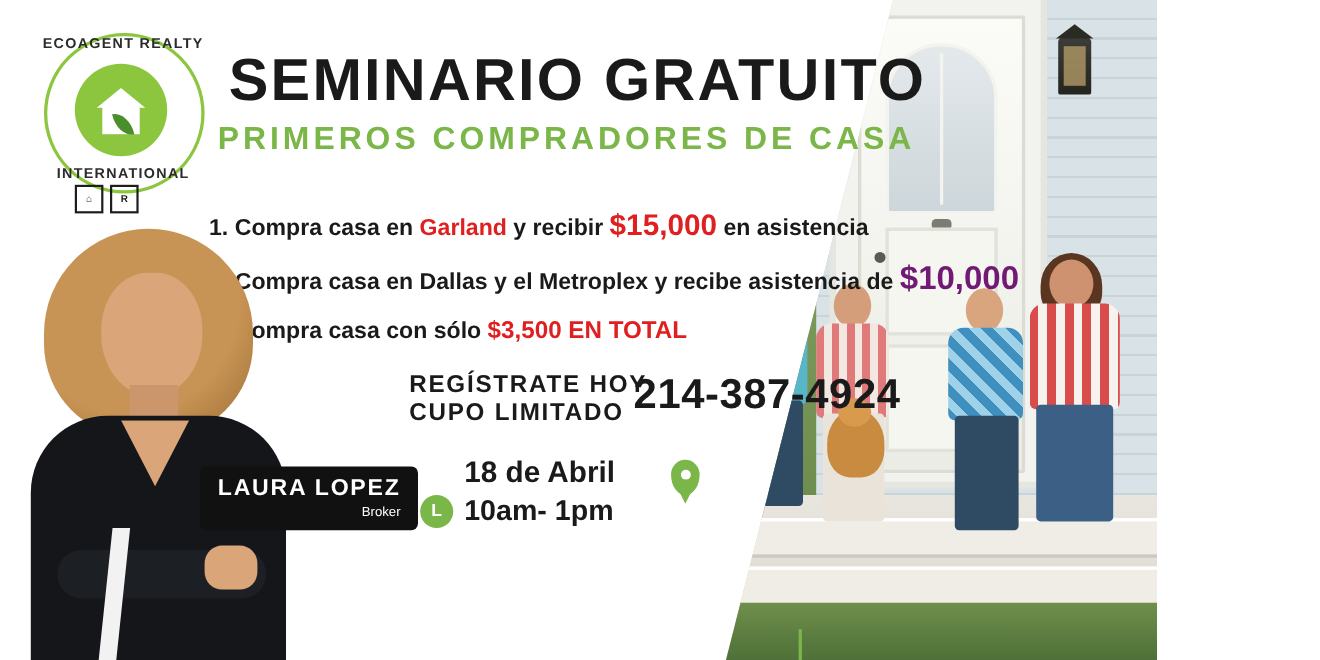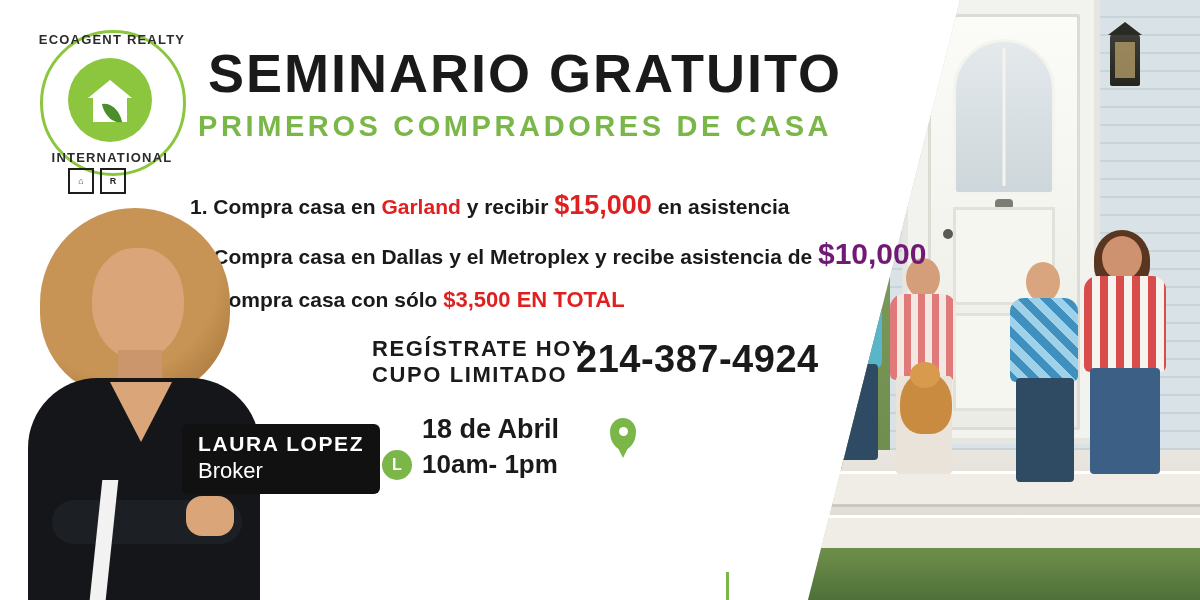--- a/index.html
+++ b/index.html
@@ -5,21 +5,21 @@
   html, body {
     margin: 0;
     padding: 0;
     background: #ffffff;
   }
   body {
     font-family: "Liberation Sans", sans-serif;
   }
   #poster {
     position: relative;
-    width: 1200px;
+    width: 1052px;
     height: 600px;
     overflow: hidden;
     background: #ffffff;
   }
 
   
   .photo-panel {
     position: absolute;
     top: 0;
     right: 0;
@@ -513,22 +513,22 @@
     color: #ffffff;
     padding: 8px 16px 10px 16px;
     border-radius: 6px;
   }
   .nametag .nt-name {
     font-size: 21px;
     font-weight: bold;
     letter-spacing: 1.6px;
   }
   .nametag .nt-role {
-    font-size: 22px;
-    text-align: left;
+    font-size: 12px;
+    text-align: right;
     margin-top: 2px;
   }
 
   
   .stem {
     position: absolute;
     left: 726px; bottom: 0;
     width: 3px; height: 28px;
     background: #7ab648;
   }

